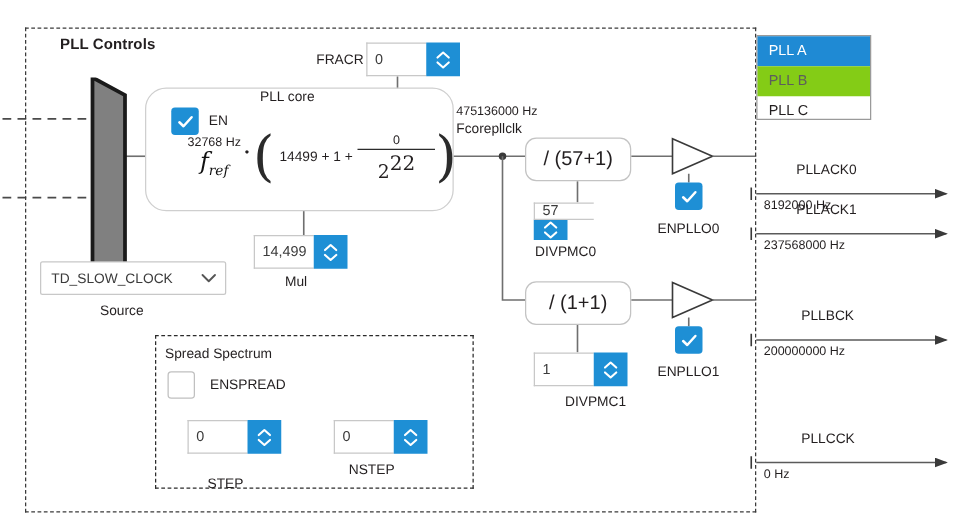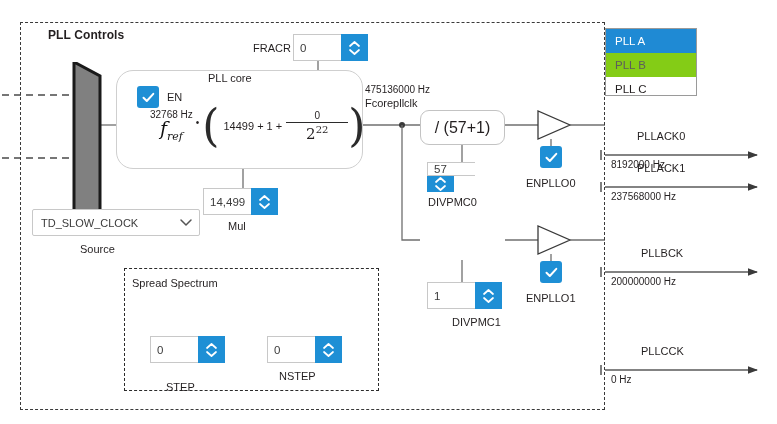--- a/index.html
+++ b/index.html
@@ -65,21 +65,21 @@
   .spin .btns{
     width:27px;background:#1e8fd5;
     display:flex;flex-direction:column;
     align-items:center;justify-content:center;
     box-sizing:border-box;
   }
   .spin .btns svg{display:block;}
 
   
   .combo{
-    left:32px;top:209px;width:168px;height:27px;
+    left:32px;top:209px;width:149px;height:27px;
     border:1px solid #c8c8c8;background:#fff;border-radius:2px;
     display:flex;align-items:center;box-sizing:border-box;
   }
   .combo .ctext{flex:1;padding-left:8px;font-size:11px;color:#3b3b3b;}
   .combo .carrow{width:26px;display:flex;align-items:center;justify-content:center;}
 
   
   .cbx{
     width:22px;height:22px;border-radius:3px;
     display:flex;align-items:center;justify-content:center;
@@ -120,21 +120,21 @@
   }
   .fref-sym sub{font-size:11px;}
   .paren{
     font-family:"DejaVu Serif", serif;font-size:44px;line-height:1;
     color:#2b2b2b;font-weight:300;
   }
   .frac{display:inline-block;text-align:center;vertical-align:middle;}
   .frac .num{font-size:10px;padding-bottom:1px;}
   .frac .bar{border-top:1.2px solid #2b2b2b;}
   .frac .den{font-size:15px;font-family:"DejaVu Serif", serif;padding-top:1px;}
-  .frac .den sup{font-size:10px;}
+  .frac .den sup{font-size:16px;}
   .mulexp{font-size:11px;}
 </style>
 </head>
 <body>
 
 <div id="root">
 
   <svg class="wires" viewBox="0 0 777 424" xmlns="http://www.w3.org/2000/svg">
     <defs>
       <marker id="arrowhead" markerWidth="8" markerHeight="8" refX="7" refY="3" orient="auto" markerUnits="strokeWidth">
@@ -281,20 +281,23 @@
   </div>
   <div class="abs lbl" style="left:428px;top:196px;">DIVPMC0</div>
 
   <div class="abs cbx on" style="left:540px;top:146px;">
     <svg width="15" height="15" viewBox="0 0 15 15">
       <path d="M2.5,7.8 L5.8,11 L12.3,3.8" fill="none" stroke="#ffffff" stroke-width="2" stroke-linecap="round" stroke-linejoin="round"></path>
     </svg>
   </div>
   <div class="abs lbl" style="left:526px;top:177px;">ENPLLO0</div>
 
+  <div class="abs divbox" style="left:420px;top:225px;width:85px;height:35px;">
+    <span>/ (1+1)</span>
+  </div>
   <div class="abs spin" style="left:427px;top:282px;">
     <div class="val">1</div>
     <div class="btns">
       <svg width="13" height="8" viewBox="0 0 13 8">
           <path d="M2,6 L6.5,2 L11,6" fill="none" stroke="#fff" stroke-width="1.7" stroke-linecap="round" stroke-linejoin="round"></path>
         </svg>
       <svg width="13" height="8" viewBox="0 0 13 8">
           <path d="M2,2 L6.5,6 L11,2" fill="none" stroke="#fff" stroke-width="1.7" stroke-linecap="round" stroke-linejoin="round"></path>
         </svg>
     </div>
@@ -304,20 +307,24 @@
   <div class="abs cbx on" style="left:540px;top:261px;">
     <svg width="15" height="15" viewBox="0 0 15 15">
       <path d="M2.5,7.8 L5.8,11 L12.3,3.8" fill="none" stroke="#ffffff" stroke-width="2" stroke-linecap="round" stroke-linejoin="round"></path>
     </svg>
   </div>
   <div class="abs lbl" style="left:526px;top:292px;">ENPLLO1</div>
 
   <div class="abs ss-group"></div>
   <div class="abs ss-title lbl">Spread Spectrum</div>
 
+  <div class="abs" style="left:134px;top:297px;display:flex;align-items:center;gap:12px;">
+    <div class="cbx off"></div>
+    <span class="lbl">ENSPREAD</span>
+  </div>
 
   <div class="abs spin" style="left:150px;top:336px;">
     <div class="val">0</div>
     <div class="btns">
       <svg width="13" height="8" viewBox="0 0 13 8">
           <path d="M2,6 L6.5,2 L11,6" fill="none" stroke="#fff" stroke-width="1.7" stroke-linecap="round" stroke-linejoin="round"></path>
         </svg>
       <svg width="13" height="8" viewBox="0 0 13 8">
           <path d="M2,2 L6.5,6 L11,2" fill="none" stroke="#fff" stroke-width="1.7" stroke-linecap="round" stroke-linejoin="round"></path>
         </svg>

